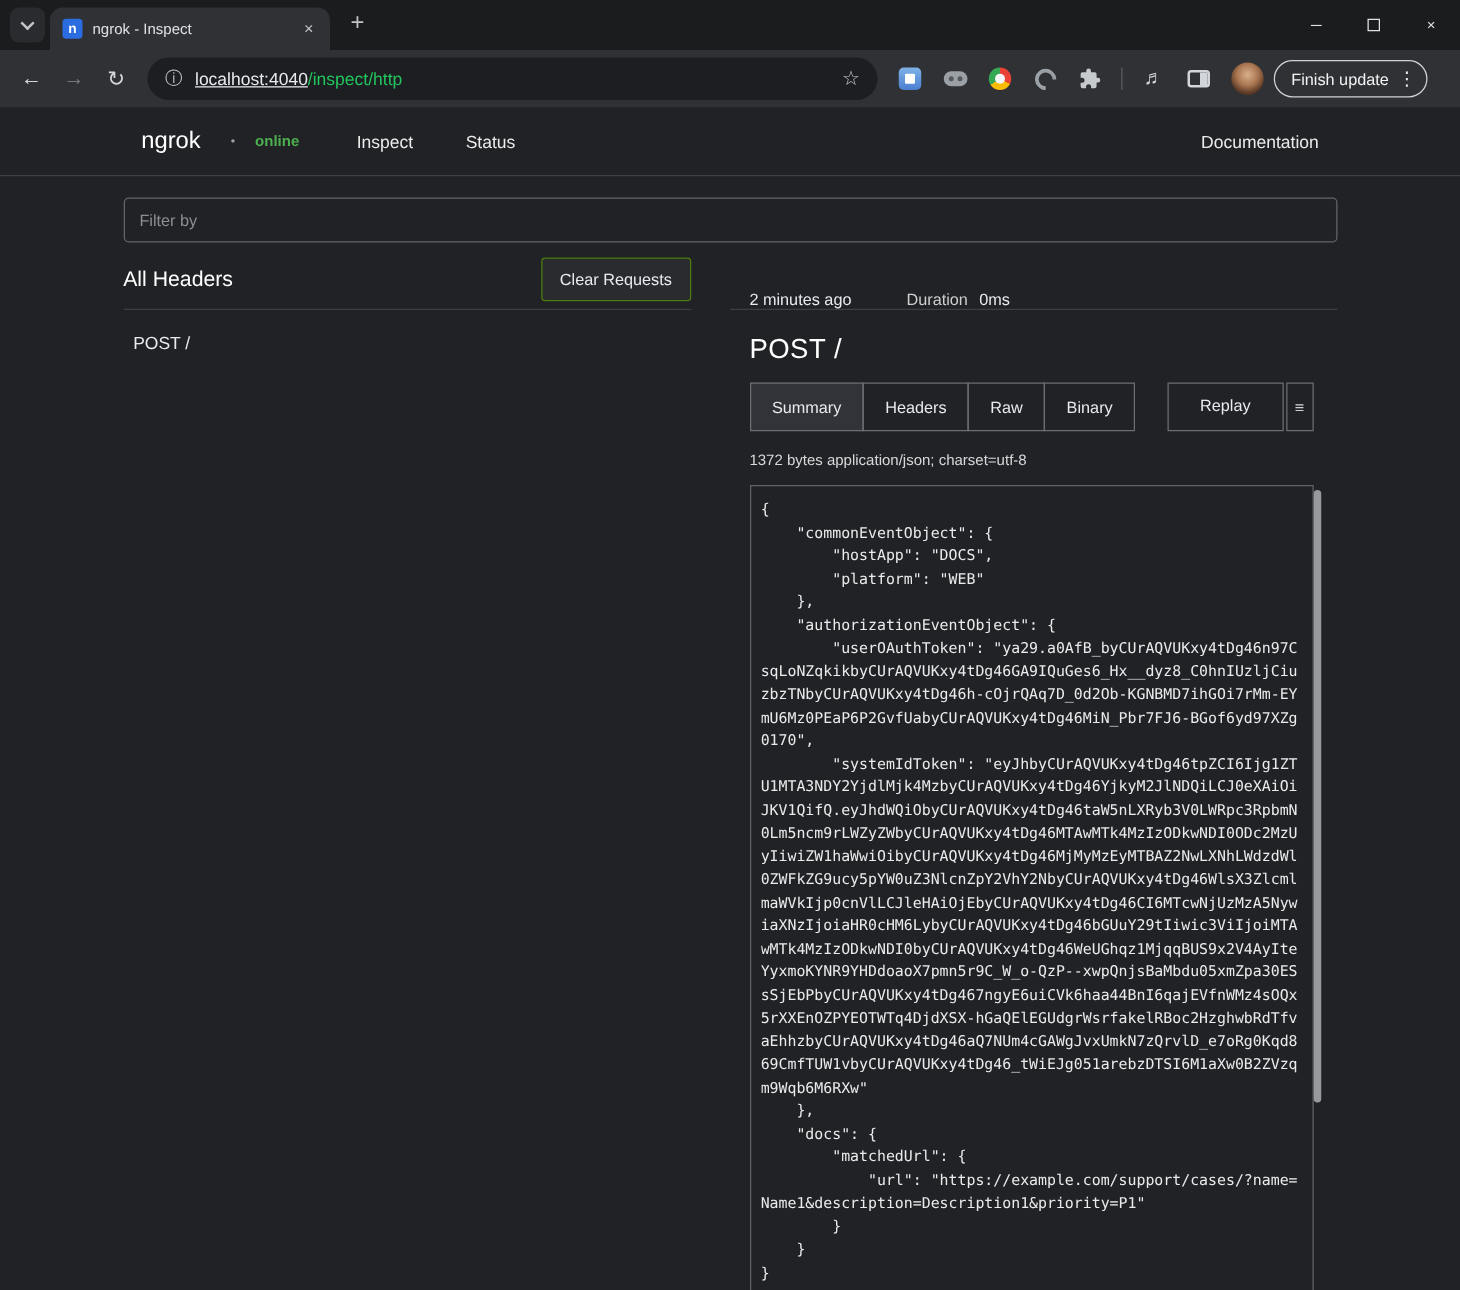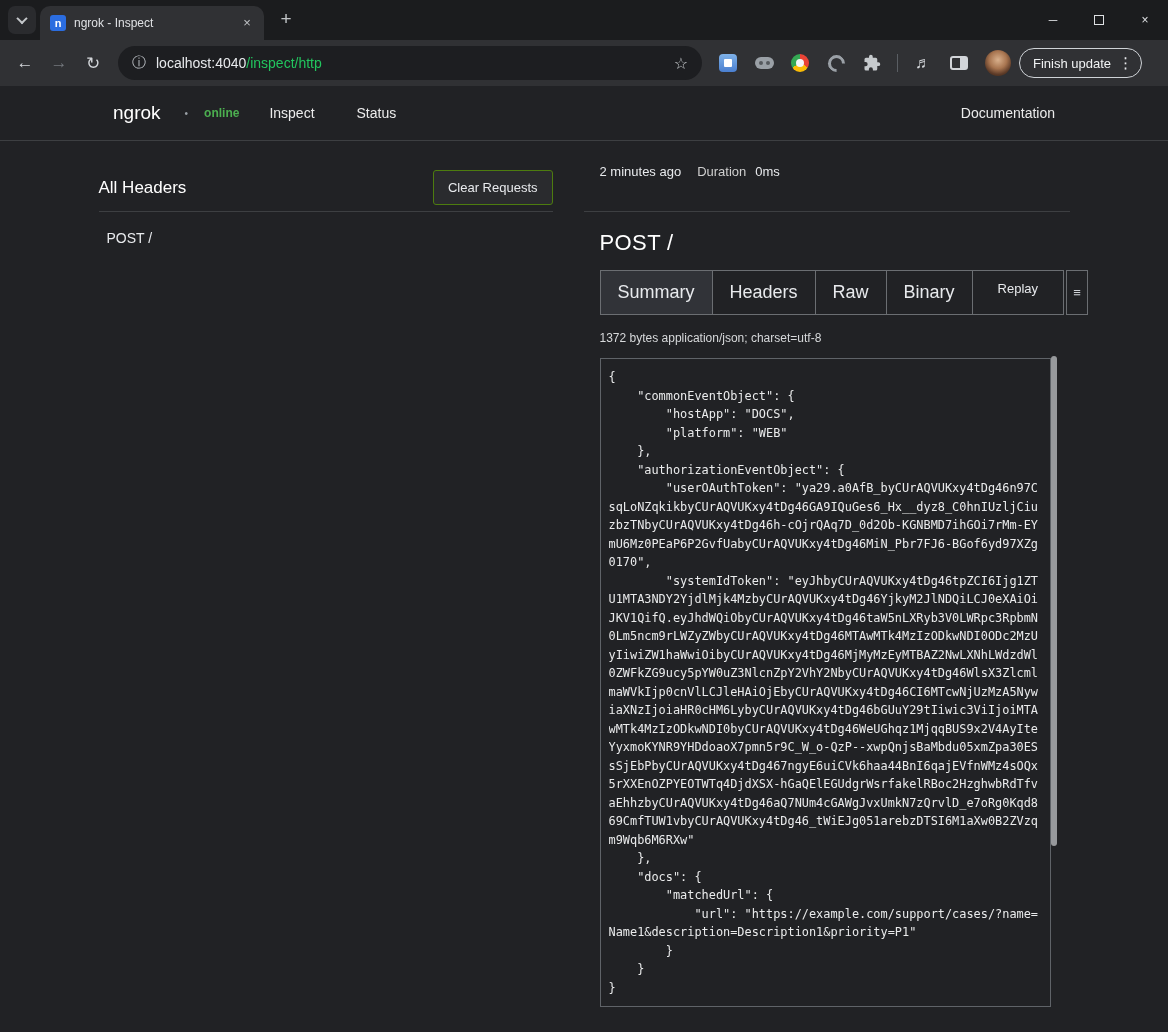--- a/index.html
+++ b/index.html
@@ -21,21 +21,21 @@
   .win-btn { width:46px; height:40px; display:flex; align-items:center; justify-content:center; color:#dfe1e4; font-size:12px; }
   .max-square { width:10px; height:10px; border:1px solid #dfe1e4; }
 
   
   .toolbar { height:46px; background:#303134; display:flex; align-items:center; padding:0 8px; }
   .nav-btn { width:34px; height:34px; border-radius:50%; display:flex; align-items:center; justify-content:center; color:#d2d5d9; font-size:17px; flex:none; }
   .nav-btn.disabled { color:#74787d; }
   .omnibox { height:34px; width:584px; background:#1d1e21; border-radius:17px; display:flex; align-items:center; padding:0 14px; gap:10px; margin:0 8px; flex:none; }
   .omni-info { color:#bdc1c6; font-size:14px; }
   .omni-url { font-size:14px; flex:1; white-space:nowrap; overflow:hidden; }
-  .omni-host { color:#e8eaed; }
+  .omni-host { color:#e8eaed;text-decoration:underline; }
   .omni-path { color:#22c55e; }
   .omni-star { color:#c6cacd; font-size:16px; }
   .ext-slot { width:36px; height:34px; display:flex; align-items:center; justify-content:center; flex:none; }
   .ext-blue { width:18px; height:18px; border-radius:4px; background:linear-gradient(#7fb2e8,#4a7fd0); display:flex; align-items:center; justify-content:center; }
   .ext-blue span { width:8px; height:8px; background:#fff; border-radius:1px; display:block; }
   .ext-pad { width:19px; height:12px; border-radius:6px; background:#9aa0a6; position:relative; }
   .ext-pad:before { content:""; position:absolute; left:4px; top:4px; width:4px; height:4px; background:#55595e; border-radius:50%; }
   .ext-pad:after { content:""; position:absolute; right:4px; top:4px; width:4px; height:4px; background:#55595e; border-radius:50%; }
   .ext-ring { width:18px; height:18px; border-radius:50%; background:conic-gradient(#ea4335 0 33%,#fbbc05 33% 66%,#34a853 66% 100%); display:flex; align-items:center; justify-content:center; }
   .ext-ring span { width:8px; height:8px; border-radius:50%; background:#f4f6f8; display:block; }
@@ -47,45 +47,45 @@
             background:radial-gradient(circle at 50% 38%, #d9b08c 0%, #a87550 42%, #5d3b28 70%, #33200f 100%); }
   .update-pill { height:30px; border:1px solid #cfd3d7; border-radius:15px; display:flex; align-items:center; gap:7px; padding:0 8px 0 13px; color:#f1f3f4; font-size:13px; flex:none; }
   .pill-dots { font-size:15px; color:#e8eaed; }
 
   
   .page { height:758px; background:#212225; color:#e8e8e8; }
   .site-header { height:55px; display:flex; align-items:center; padding:0 113px; border-bottom:1px solid #3d3f42; }
   .brand { font-size:19px; color:#ffffff; }
   .status-sep { color:#9aa0a6; margin:0 16px 0 24px; font-size:10px; }
   .status-online { color:#4caf50; font-size:12px; font-weight:bold; }
-  .nav-links { display:flex; gap:42px; margin-left:30px; }
+  .nav-links { display:flex; gap:42px; margin-left:46px; }
   .nav-link { font-size:14px; color:#ececec; }
   .doc-link { margin-left:auto; font-size:14px; color:#ececec; }
 
   .content { width:971px; margin:0 auto; padding-top:17px; }
   .filter-input { width:100%; height:36px; background:transparent; border:1px solid #62656a; border-radius:4px; padding:0 12px; color:#e8eaed; font-size:13px; font-family:inherit; outline:none; }
   .filter-input::placeholder { color:#8b8f94; }
 
   .main-cols { display:flex; gap:31px; margin-top:6px; }
 
   .requests-col { width:454px; flex:none; }
   .req-head { height:48px; display:flex; align-items:center; justify-content:space-between; border-bottom:1px solid #3d3f42; }
   .req-title { font-size:17px; color:#fff; }
   .clear-btn { border:1px solid #4d7c0f; background:#2a2b2e; color:#e8eaed; font-size:13px; padding:9px 14px; border-radius:3px; }
   .req-list { padding-top:6px; }
   .req-item { padding:12px 8px; color:#e8eaed; font-size:14px; }
 
   .detail-col { width:486px; flex:none; position:relative; }
-  .detail-head { height:48px; display:flex; align-items:flex-start; gap:16px; border-bottom:1px solid #3d3f42; padding-left:16px; font-size:13px; color:#e8eaed; }
+  .detail-head { height:48px; display:flex; align-items:flex-end; gap:44px; border-bottom:1px solid #3d3f42; padding-left:16px; font-size:13px; color:#e8eaed; }
   .duration { display:flex; gap:9px; }
   .duration .dur-label { color:#cfcfcf; }
   .detail-body { padding:0 19px 0 16px; }
   .detail-title { font-size:22px; color:#fff; margin:18px 0 14px; letter-spacing:0.4px; }
   .tabs-row { display:flex; align-items:stretch; }
-  .tab-btn { border:1px solid #6b6e72; padding:11px 17px; font-size:18px; color:#e8eaed; margin-right:-1px; background:transparent; }
+  .tab-btn { border:1px solid #6b6e72; padding:11px 17px; font-size:13px; color:#e8eaed; margin-right:-1px; background:transparent; }
   .tab-btn.active { background:#313338; }
   .replay-group { margin-left:auto; display:flex; }
   .replay-btn { border:1px solid #6b6e72; padding:10px 25px; font-size:13px; color:#e8eaed; }
   .replay-menu { border:1px solid #6b6e72; border-left:1px solid #6b6e72; margin-left:2px; width:22px; display:flex; align-items:center; justify-content:center; color:#cfd3d7; font-size:13px; }
   .meta-line { font-size:12px; color:#d7d9db; margin:16px 0 13px; }
   .code-block { border:1px solid #5f6368; padding:9px 8px; overflow:hidden; }
   .code-block pre { margin:0; font-family:"DejaVu Sans Mono",monospace; font-size:11.9px; line-height:18.5px; color:#eaebec; white-space:pre; overflow:hidden; }
   .scroll-thumb { position:absolute; right:13px; top:192px; width:6px; height:490px; background:#97999c; border-radius:3px; }
 </style>
 </head>
@@ -163,20 +163,21 @@
       <span class="status-sep">•</span>
       <span class="status-online">online</span>
       <span class="nav-links">
         <span class="nav-link">Inspect</span>
         <span class="nav-link">Status</span>
       </span>
       <span class="doc-link">Documentation</span>
     </div>
 
     <div class="content">
+      <input class="filter-input" type="text" placeholder="Filter by" style="">
 
       <div class="main-cols">
 
         <div class="requests-col">
           <div class="req-head">
             <span class="req-title">All Headers</span>
             <button class="clear-btn">Clear Requests</button>
           </div>
           <div class="req-list">
             <div class="req-item">POST /</div>

